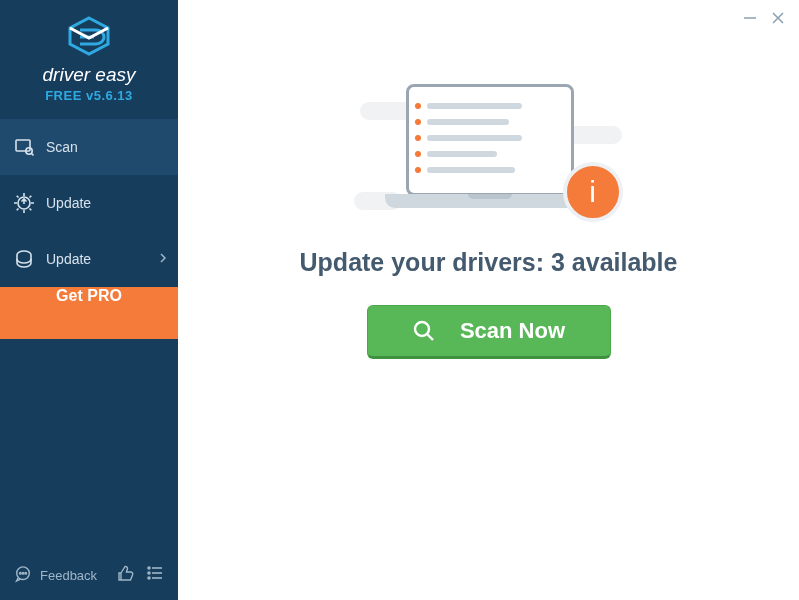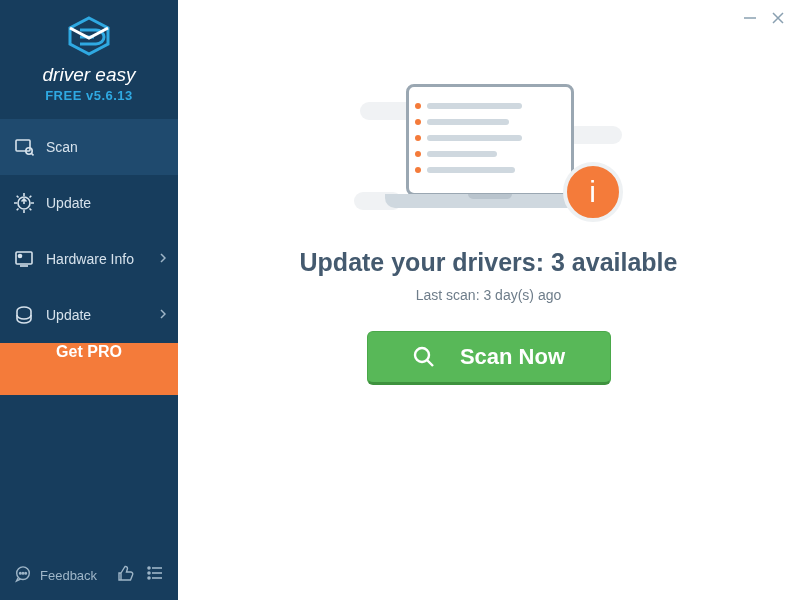--- a/index.html
+++ b/index.html
@@ -91,35 +91,20 @@
         <span class="icon">
           <svg width="20" height="20" viewBox="0 0 20 20" fill="none" stroke="#d6e2ec" stroke-width="1.6">
             <circle cx="10" cy="10" r="6"></circle>
             <path d="M10 3 L10 0 M10 20 L10 17 M3 10 L0 10 M20 10 L17 10 M4.5 4.5 L2.7 2.7 M15.5 15.5 L17.3 17.3 M4.5 15.5 L2.7 17.3 M15.5 4.5 L17.3 2.7"></path>
             <path d="M10 6 L10 11 M7.5 8.5 L10 6 L12.5 8.5"></path>
           </svg>
         </span>
         <span>Update</span>
       </div>
 
-      <div class="nav-item">
-        <span class="icon">
-          <svg width="20" height="20" viewBox="0 0 20 20" fill="none" stroke="#d6e2ec" stroke-width="1.6">
-            <rect x="2" y="3" width="16" height="12" rx="1"></rect>
-            <circle cx="6" cy="7" r="1.5" fill="#d6e2ec"></circle>
-            <path d="M6 17 L14 17"></path>
-          </svg>
-        </span>
-        <span>Hardware Info</span>
-        <span class="chev">
-          <svg width="6" height="10" viewBox="0 0 6 10">
-              <path d="M1 1 L5 5 L1 9" fill="none" stroke="#9fb6c8" stroke-width="1.5"></path>
-            </svg>
-        </span>
-      </div>
 
       <div class="nav-item">
         <span class="icon">
           <svg width="20" height="20" viewBox="0 0 20 20" fill="none" stroke="#d6e2ec" stroke-width="1.6">
             <path d="M3 6 A7 4 0 0 1 17 6 M3 6 L3 14 A7 4 0 0 0 17 14 L17 6"></path>
             <path d="M3 10 A7 4 0 0 0 17 10"></path>
           </svg>
         </span>
         <span>Update</span>
         <span class="chev">
@@ -196,21 +181,20 @@
             <div class="line l4"></div>
             <div class="line l5"></div>
         </div>
         <div class="laptop-base"></div>
         <div class="info-badge">
           <span>i</span>
         </div>
       </div>
 
       <div class="headline">Update your drivers: 3 available</div>
-      <div class="subline">Last scan: 3 day(s) ago</div>
 
       <div class="scan-btn">
         <span class="mag">
           <svg width="24" height="24" viewBox="0 0 24 24" fill="none" stroke="#fff" stroke-width="2.4">
             <circle cx="10" cy="10" r="7"></circle>
               <path d="M15 15 L21 21"></path>
           </svg>
         </span>
         <span>Scan Now</span>
       </div>

